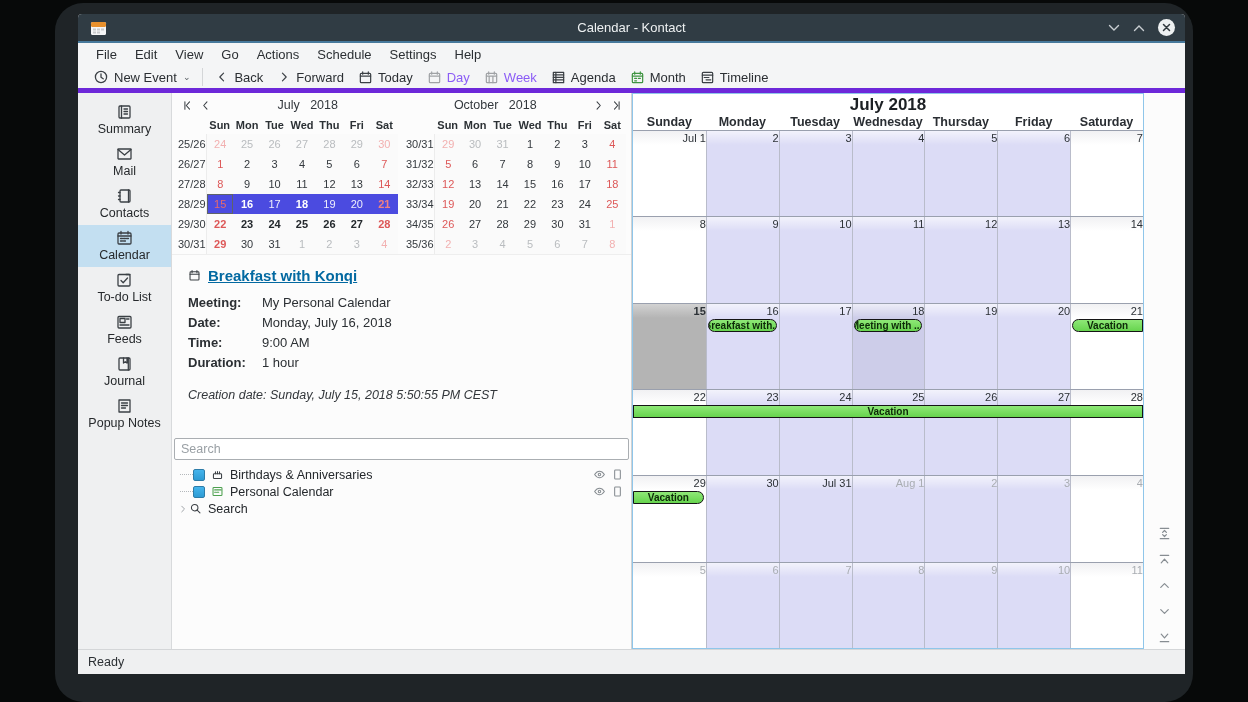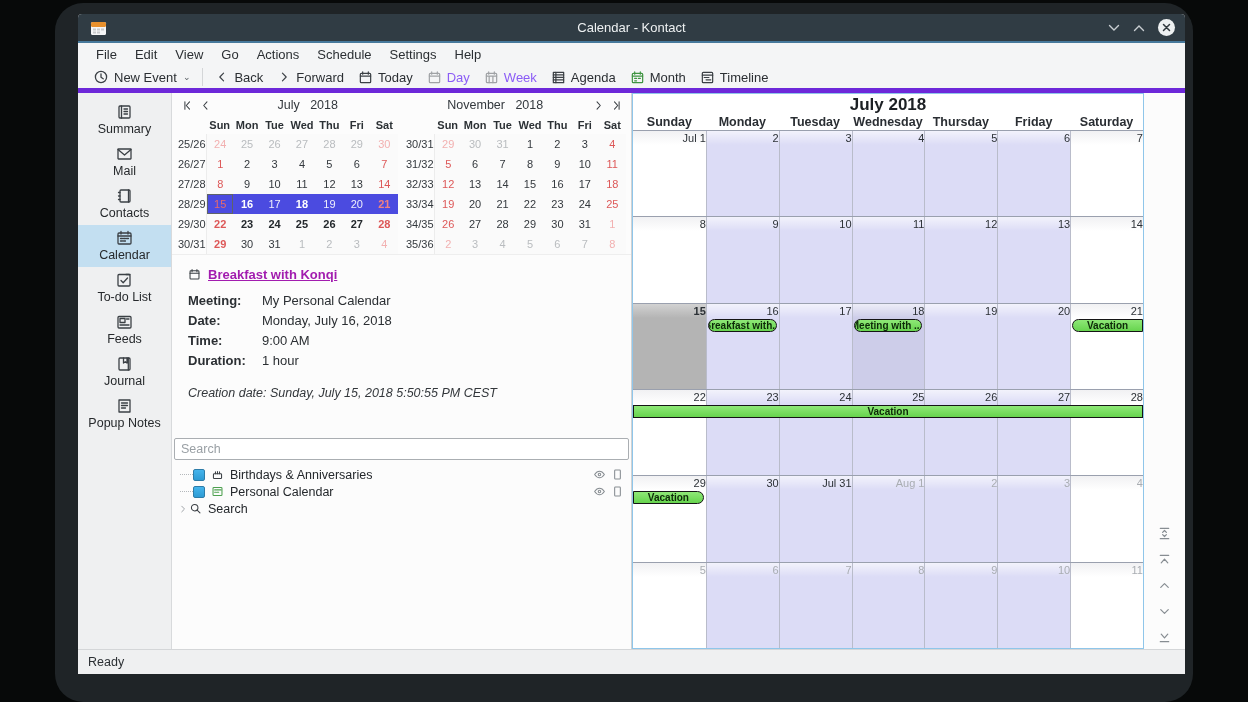--- a/index.html
+++ b/index.html
@@ -67,21 +67,21 @@
   .mc-day.sel { background:#4b4be0; }
   .mc-day.sel.k-n { color:#eeeefc; }
   .mc-day.sel.k-b { color:#ffffff; }
   .mc-day.sel.k-we { color:#e86a6a; }
   .mc-day.sel.k-web { color:#ef8080; }
   .mc-day.focus { box-shadow:inset 0 0 0 1px #5e6368; }
   
   .event-viewer { flex:1 1 auto; padding:12px 0 0 16px; border-top:1px solid #eeeeee;
                   overflow:hidden; }
   .ev-title-row { display:flex; align-items:center; gap:7px; margin-bottom:9px; }
-  .ev-title { font-size:13px; font-weight:bold; text-decoration:underline; color:#a21caf; }
+  .ev-title { font-size:15px; font-weight:bold; text-decoration:underline; color:#0369a1; }
   .ev-field { display:flex; font-size:13px; line-height:20px; color:#2b2f33; }
   .ev-field .fl { width:74px; font-weight:bold; flex:0 0 auto; }
   .ev-creation { margin-top:15px; font-size:12.5px; font-style:italic; color:#33373b; }
   
   .search-row { padding:3px 2px; flex:0 0 auto; }
   .search-input { width:100%; height:22px; border:1px solid #aaaeb2; border-radius:2px;
                   font-size:12.5px; padding:0 6px; color:#2b2f33; background:#ffffff;
                   font-family:"Liberation Sans",sans-serif; outline:none; }
   .search-input::placeholder { color:#9aa0a5; }
   .cal-tree { height:186px; padding-top:3px; flex:0 0 auto; background:#fcfcfc; }
@@ -322,21 +322,21 @@
         </div>
         <div class="nav-btn">
           <svg class="ic" width="13" height="13" viewBox="0 0 16 16">
               <path d="M9.8 3.5L5.8 8l4 4.5"></path>
             </svg>
         </div>
         <div class="nav-title">
           <span>July</span>&nbsp;&nbsp;&nbsp;<span>2018</span>
         </div>
         <div class="nav-title">
-          <span>November</span>&nbsp;&nbsp;&nbsp;<span>2018</span>
+          <span>October</span>&nbsp;&nbsp;&nbsp;<span>2018</span>
         </div>
         <div class="nav-btn">
           <svg class="ic" width="13" height="13" viewBox="0 0 16 16">
               <path d="M6.2 3.5L10.2 8l-4 4.5"></path>
             </svg>
         </div>
         <div class="nav-btn">
           <svg class="ic" width="13" height="13" viewBox="0 0 16 16">
               <path d="M5.5 3.5L9.5 8l-4 4.5M11.2 3.5v9"></path>
             </svg>

